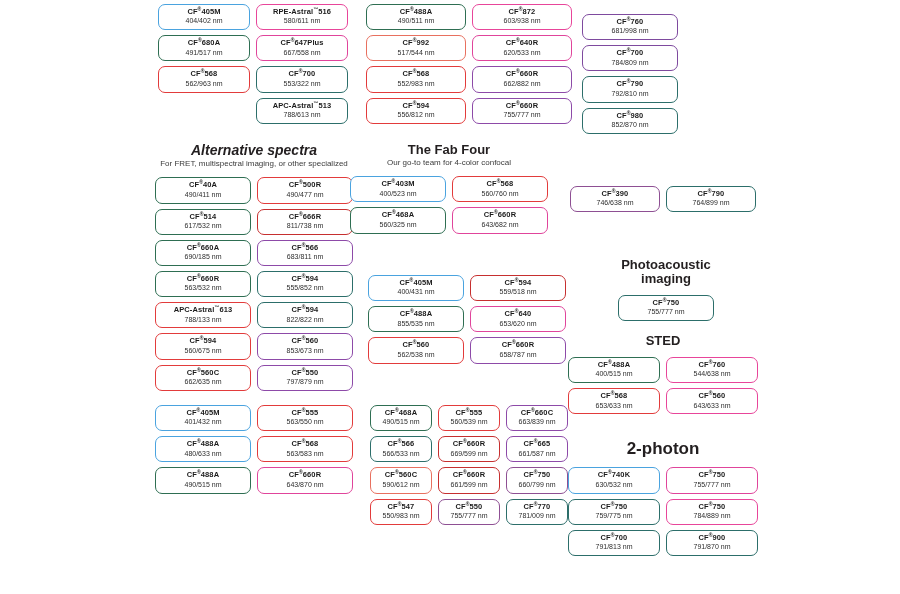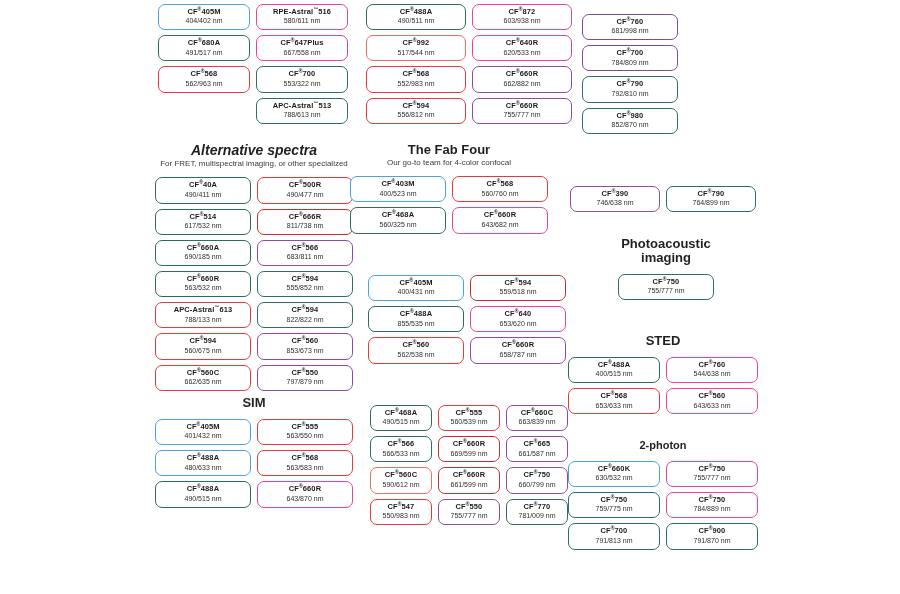--- a/index.html
+++ b/index.html
@@ -294,21 +294,21 @@
         </div>
         <div class="col">
           <div class="chip" style="width: 90px; border-color: rgb(44, 110, 106);">
             <div class="nm-name"><span>CF</span><sup>®</sup><span>790</span></div>
             <div class="nm-val">764/899 nm</div>
           </div>
         </div>
       </div>
     </div>
     <div class="group" style="left: 618px; top: 237px;">
-      <div class="group-title" style="font-size: 13px;">Photoacoustic
+      <div class="group-title" style="font-size: 13px; margin-top: 21px;">Photoacoustic
 imaging</div>
       <div class="cols" style="margin-top: 9px;">
         <div class="col">
           <div class="chip" style="width: 96px; border-color: rgb(44, 110, 106);">
             <div class="nm-name"><span>CF</span><sup>®</sup><span>750</span></div>
             <div class="nm-val">755/777 nm</div>
           </div>
         </div>
       </div>
     </div>
@@ -331,25 +331,25 @@
             <div class="nm-val">544/638 nm</div>
           </div>
           <div class="chip" style="width: 92px; border-color: rgb(232, 69, 154);">
             <div class="nm-name"><span>CF</span><sup>®</sup><span>560</span></div>
             <div class="nm-val">643/633 nm</div>
           </div>
         </div>
       </div>
     </div>
     <div class="group" style="left: 568px; top: 440px;">
-      <div class="group-title" style="font-size: 11px;">2-photon</div>
+      <div class="group-title" style="font-size: 17px;">2-photon</div>
       <div class="cols" style="margin-top: 9px;">
         <div class="col">
           <div class="chip" style="width: 92px; border-color: rgb(74, 163, 223);">
-            <div class="nm-name"><span>CF</span><sup>®</sup><span>660K</span></div>
+            <div class="nm-name"><span>CF</span><sup>®</sup><span>740K</span></div>
             <div class="nm-val">630/532 nm</div>
           </div>
           <div class="chip" style="width: 92px; border-color: rgb(44, 110, 106);">
             <div class="nm-name"><span>CF</span><sup>®</sup><span>750</span></div>
             <div class="nm-val">759/775 nm</div>
           </div>
           <div class="chip" style="width: 92px; border-color: rgb(44, 110, 106);">
             <div class="nm-name"><span>CF</span><sup>®</sup><span>700</span></div>
             <div class="nm-val">791/813 nm</div>
           </div>
@@ -364,21 +364,20 @@
             <div class="nm-val">784/889 nm</div>
           </div>
           <div class="chip" style="width: 92px; border-color: rgb(44, 110, 106);">
             <div class="nm-name"><span>CF</span><sup>®</sup><span>900</span></div>
             <div class="nm-val">791/870 nm</div>
           </div>
         </div>
       </div>
     </div>
     <div class="group" style="left: 155px; top: 396px;">
-      <div class="group-title" style="font-size: 13px;">SIM</div>
       <div class="cols" style="margin-top: 9px;">
         <div class="col">
           <div class="chip" style="width: 96px; border-color: rgb(74, 163, 223);">
             <div class="nm-name"><span>CF</span><sup>®</sup><span>405M</span></div>
             <div class="nm-val">401/432 nm</div>
           </div>
           <div class="chip" style="width: 96px; border-color: rgb(74, 163, 223);">
             <div class="nm-name"><span>CF</span><sup>®</sup><span>488A</span></div>
             <div class="nm-val">480/633 nm</div>
           </div>

